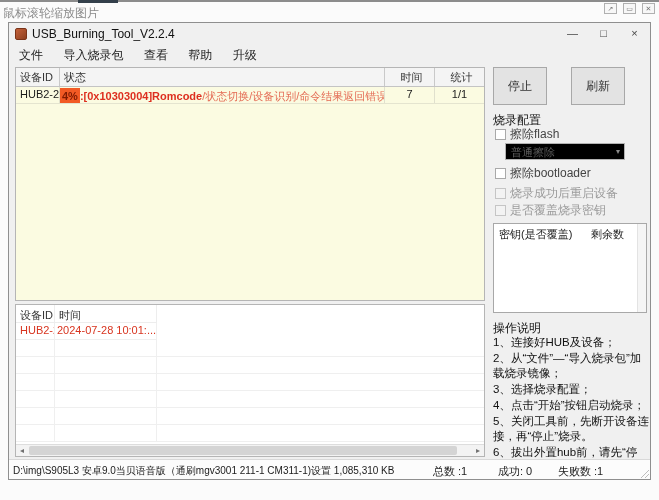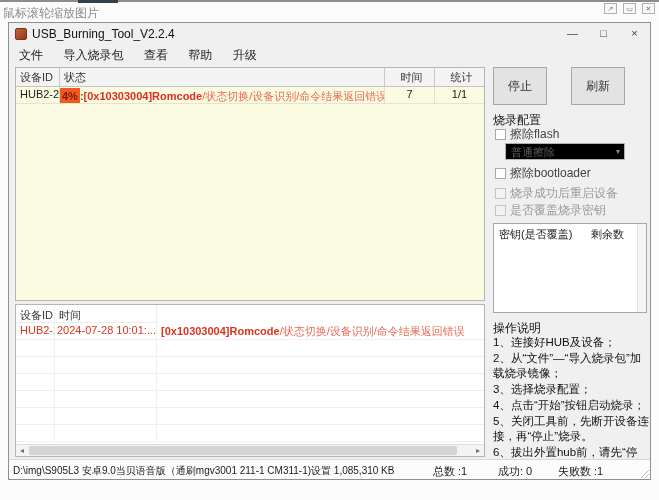--- a/index.html
+++ b/index.html
@@ -151,21 +151,20 @@
     </div>
 
     <div class="table-bottom">
       <div class="tb-header">
         <div class="cell b-dev">设备ID</div>
         <div class="cell b-time">时间</div>
       </div>
       <div class="tb-row">
         <div class="cell b-dev red">HUB2-2</div>
         <div class="cell b-time red">2024-07-28 10:01:...</div>
-        <div class="cell b-res"><span class="res-code">[0x10303004]Romcode</span><span class="res-detail">/状态切换/设备识别/命令结果返回错误</span></div>
       </div>
       <div class="tb-row">
           <div class="cell b-dev"></div>
           <div class="cell b-time"></div>
           <div class="cell b-res"></div>
         </div>
       <div class="tb-row">
           <div class="cell b-dev"></div>
           <div class="cell b-time"></div>
           <div class="cell b-res"></div>

